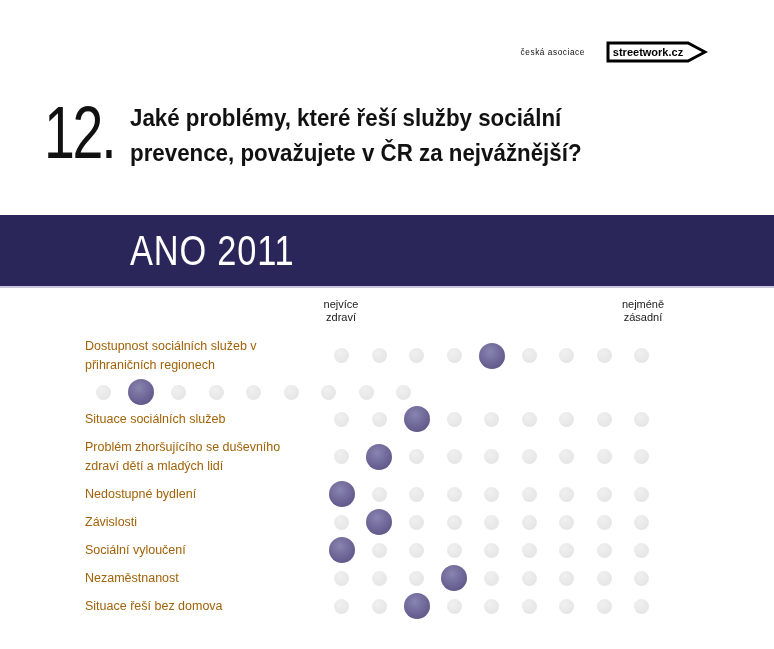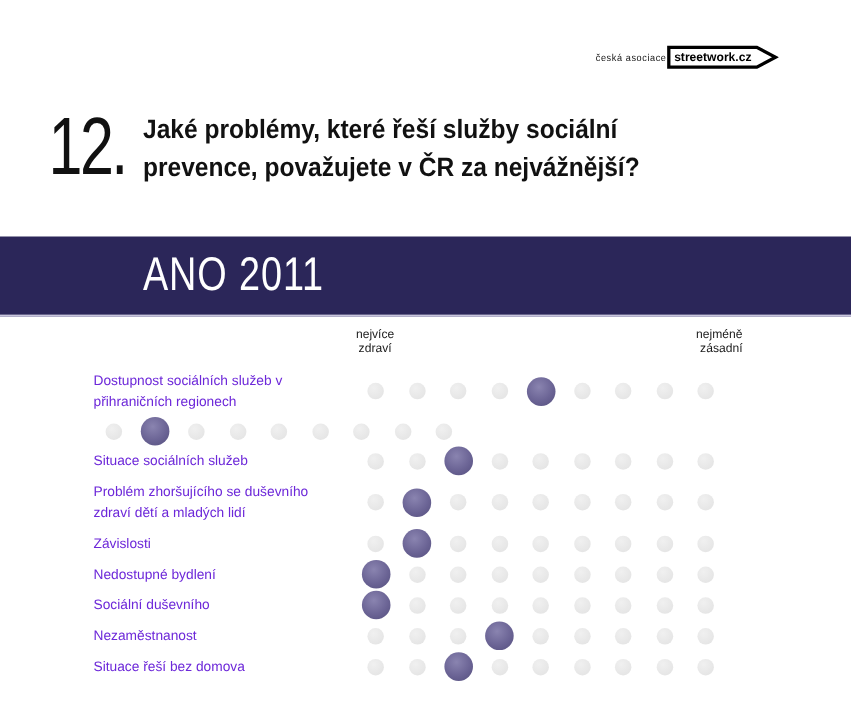--- a/index.html
+++ b/index.html
@@ -1,20 +1,20 @@
 <!DOCTYPE html>
 <html style="--banner-bg: #2b2659; --dot-sel: #6b6495; --dot-bg: #e6e6e6;"><head>
 <meta charset="utf-8">
 <style>
   html,body { margin:0; padding:0; background:#ffffff; }
   body { width:774px; height:649px; font-family:"Liberation Sans", sans-serif; color:#1a1a1a; }
   .page { position:relative; width:774px; height:649px; overflow:hidden; background:#fff; }
 
   
-  .logo { position:absolute; top:40px; right:66px; display:flex; align-items:center; gap:0; }
+  .logo { position:absolute; top:40px; right:66px; display:flex; align-items:center; gap:21px; }
   .logo-prefix { font-size:9px; letter-spacing:0.6px; color:#111; transform:scaleX(0.92); transform-origin:right center; }
   .logo-svg { display:block; }
 
   
   .q-number { position:absolute; left:44px; top:96px; font-size:74px; line-height:74px;
               letter-spacing:-3px; transform:scaleX(0.75); transform-origin:left top; color:#111; }
   .q-text  { position:absolute; left:130px; top:100px; font-weight:bold; font-size:24px;
              line-height:35px; transform:scaleX(0.93); transform-origin:left top; color:#111; }
 
   
@@ -23,26 +23,26 @@
             display:flex; align-items:center; }
   .banner-label { margin-left:130px; color:#ffffff; font-size:43px; font-weight:normal;
                   letter-spacing:1px; transform:scaleX(0.8); transform-origin:left center; }
 
   
   .chart { position:absolute; top:294px; left:0; width:774px; }
   .scale-labels { position:relative; height:38px; }
   .scale-label { position:absolute; top:4px; width:64px; text-align:center;
                  font-size:11px; line-height:13px; color:#1a1a1a; }
   .scale-label.left  { left:309px; }
-  .scale-label.right { left:611px;text-align:right; }
+  .scale-label.right { left:611px; }
 
   #rows { padding-left:85px; }
   .row { display:flex; align-items:center; }
   .row-label { width:238px; box-sizing:border-box; padding:4.5px 10px 4.5px 0;
-               font-size:12.5px; line-height:19px; color:#6d28d9; }
+               font-size:12.5px; line-height:19px; color:#a16207; }
   .dots { display:flex; align-self:stretch; }
   .cell { width:37.5px; display:flex; align-items:center; justify-content:center; }
   .dot { width:15px; height:15px; border-radius:50%;
          background:radial-gradient(circle at 38% 32%, #f0f0f0 0%, var(--dot-bg,#e6e6e6) 70%, #e0e0e0 100%); }
   .dot.selected { width:26px; height:26px;
          background:radial-gradient(circle at 42% 34%, #8a84b0 0%, var(--dot-sel,#6b6495) 55%, #544e7d 100%); }
 </style>
 </head>
 <body>
 
@@ -193,20 +193,52 @@
             </div>
             <div class="cell">
               <span class="dot"></span>
             </div>
             <div class="cell">
               <span class="dot"></span>
             </div>
           </div>
         </div>
         <div class="row">
+          <div class="row-label">Nedostupné bydlení</div>
+          <div class="dots">
+            <div class="cell">
+              <span class="dot selected"></span>
+            </div>
+            <div class="cell">
+              <span class="dot"></span>
+            </div>
+            <div class="cell">
+              <span class="dot"></span>
+            </div>
+            <div class="cell">
+              <span class="dot"></span>
+            </div>
+            <div class="cell">
+              <span class="dot"></span>
+            </div>
+            <div class="cell">
+              <span class="dot"></span>
+            </div>
+            <div class="cell">
+              <span class="dot"></span>
+            </div>
+            <div class="cell">
+              <span class="dot"></span>
+            </div>
+            <div class="cell">
+              <span class="dot"></span>
+            </div>
+          </div>
+        </div>
+        <div class="row">
           <div class="row-label">Závislosti</div>
           <div class="dots">
             <div class="cell">
               <span class="dot"></span>
             </div>
             <div class="cell">
               <span class="dot selected"></span>
             </div>
             <div class="cell">
               <span class="dot"></span>
@@ -225,53 +257,21 @@
             </div>
             <div class="cell">
               <span class="dot"></span>
             </div>
             <div class="cell">
               <span class="dot"></span>
             </div>
           </div>
         </div>
         <div class="row">
-          <div class="row-label">Nedostupné bydlení</div>
-          <div class="dots">
-            <div class="cell">
-              <span class="dot selected"></span>
-            </div>
-            <div class="cell">
-              <span class="dot"></span>
-            </div>
-            <div class="cell">
-              <span class="dot"></span>
-            </div>
-            <div class="cell">
-              <span class="dot"></span>
-            </div>
-            <div class="cell">
-              <span class="dot"></span>
-            </div>
-            <div class="cell">
-              <span class="dot"></span>
-            </div>
-            <div class="cell">
-              <span class="dot"></span>
-            </div>
-            <div class="cell">
-              <span class="dot"></span>
-            </div>
-            <div class="cell">
-              <span class="dot"></span>
-            </div>
-          </div>
-        </div>
-        <div class="row">
-          <div class="row-label">Sociální duševního</div>
+          <div class="row-label">Sociální vyloučení</div>
           <div class="dots">
             <div class="cell">
               <span class="dot selected"></span>
             </div>
             <div class="cell">
               <span class="dot"></span>
             </div>
             <div class="cell">
               <span class="dot"></span>
             </div>

